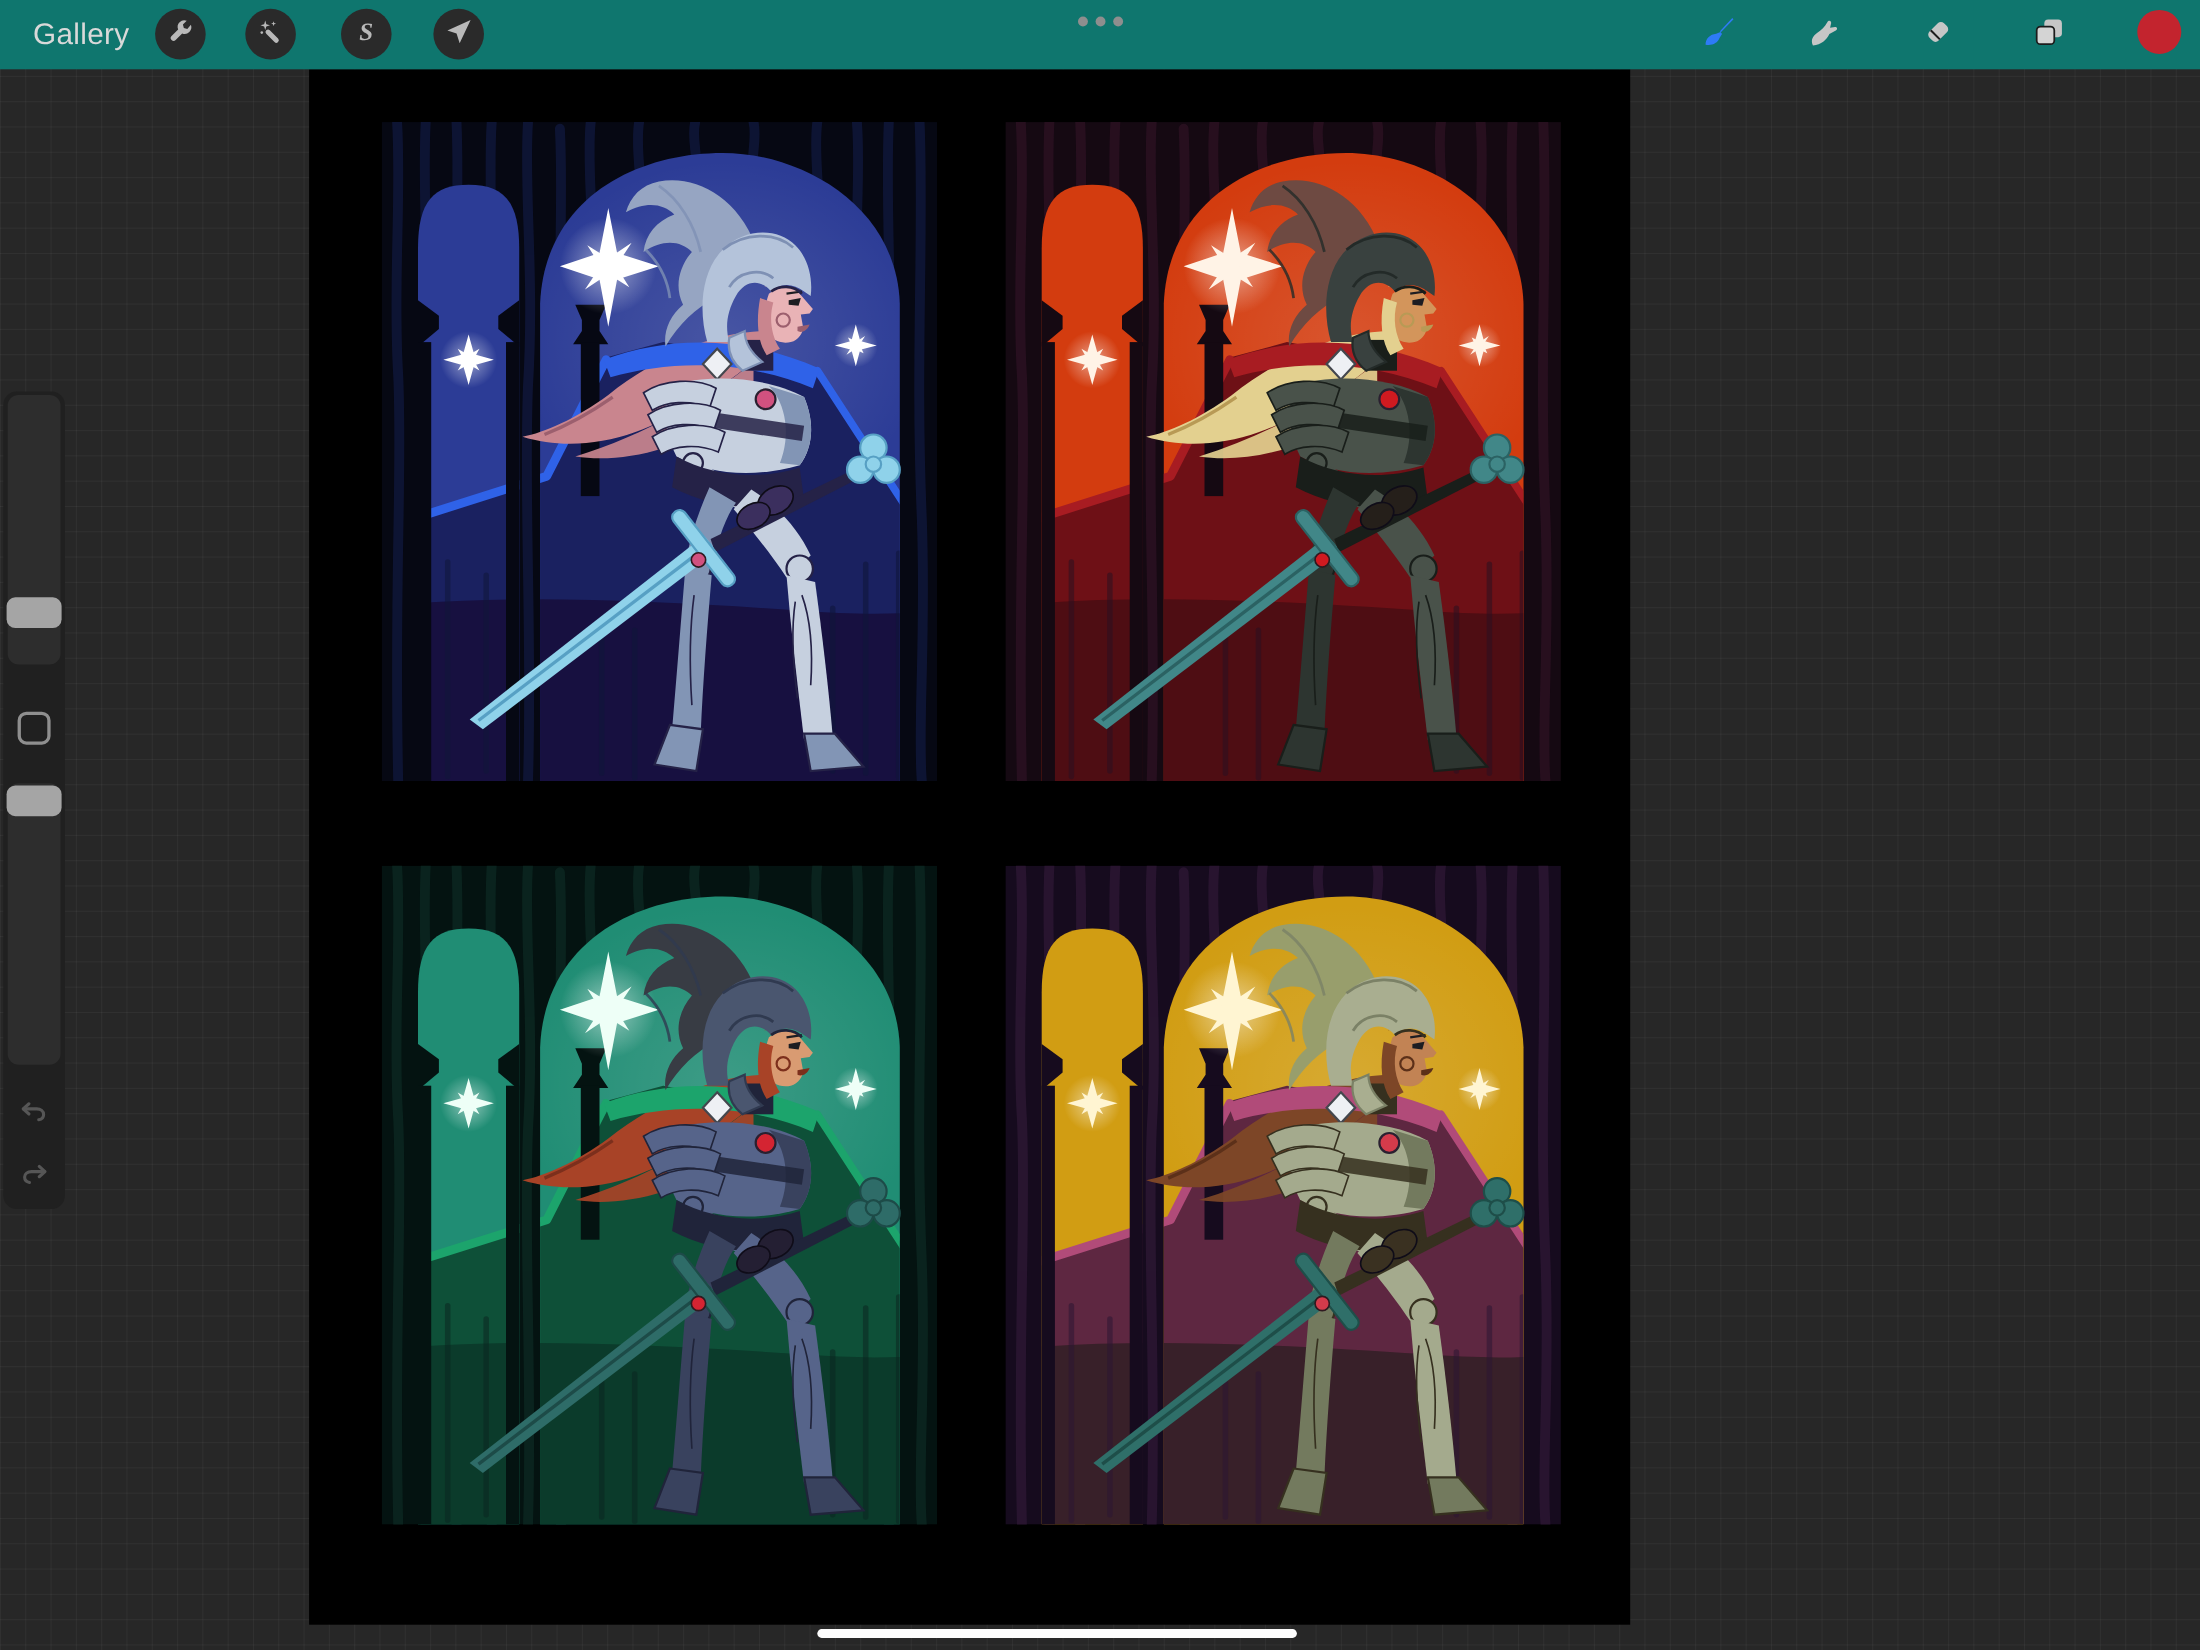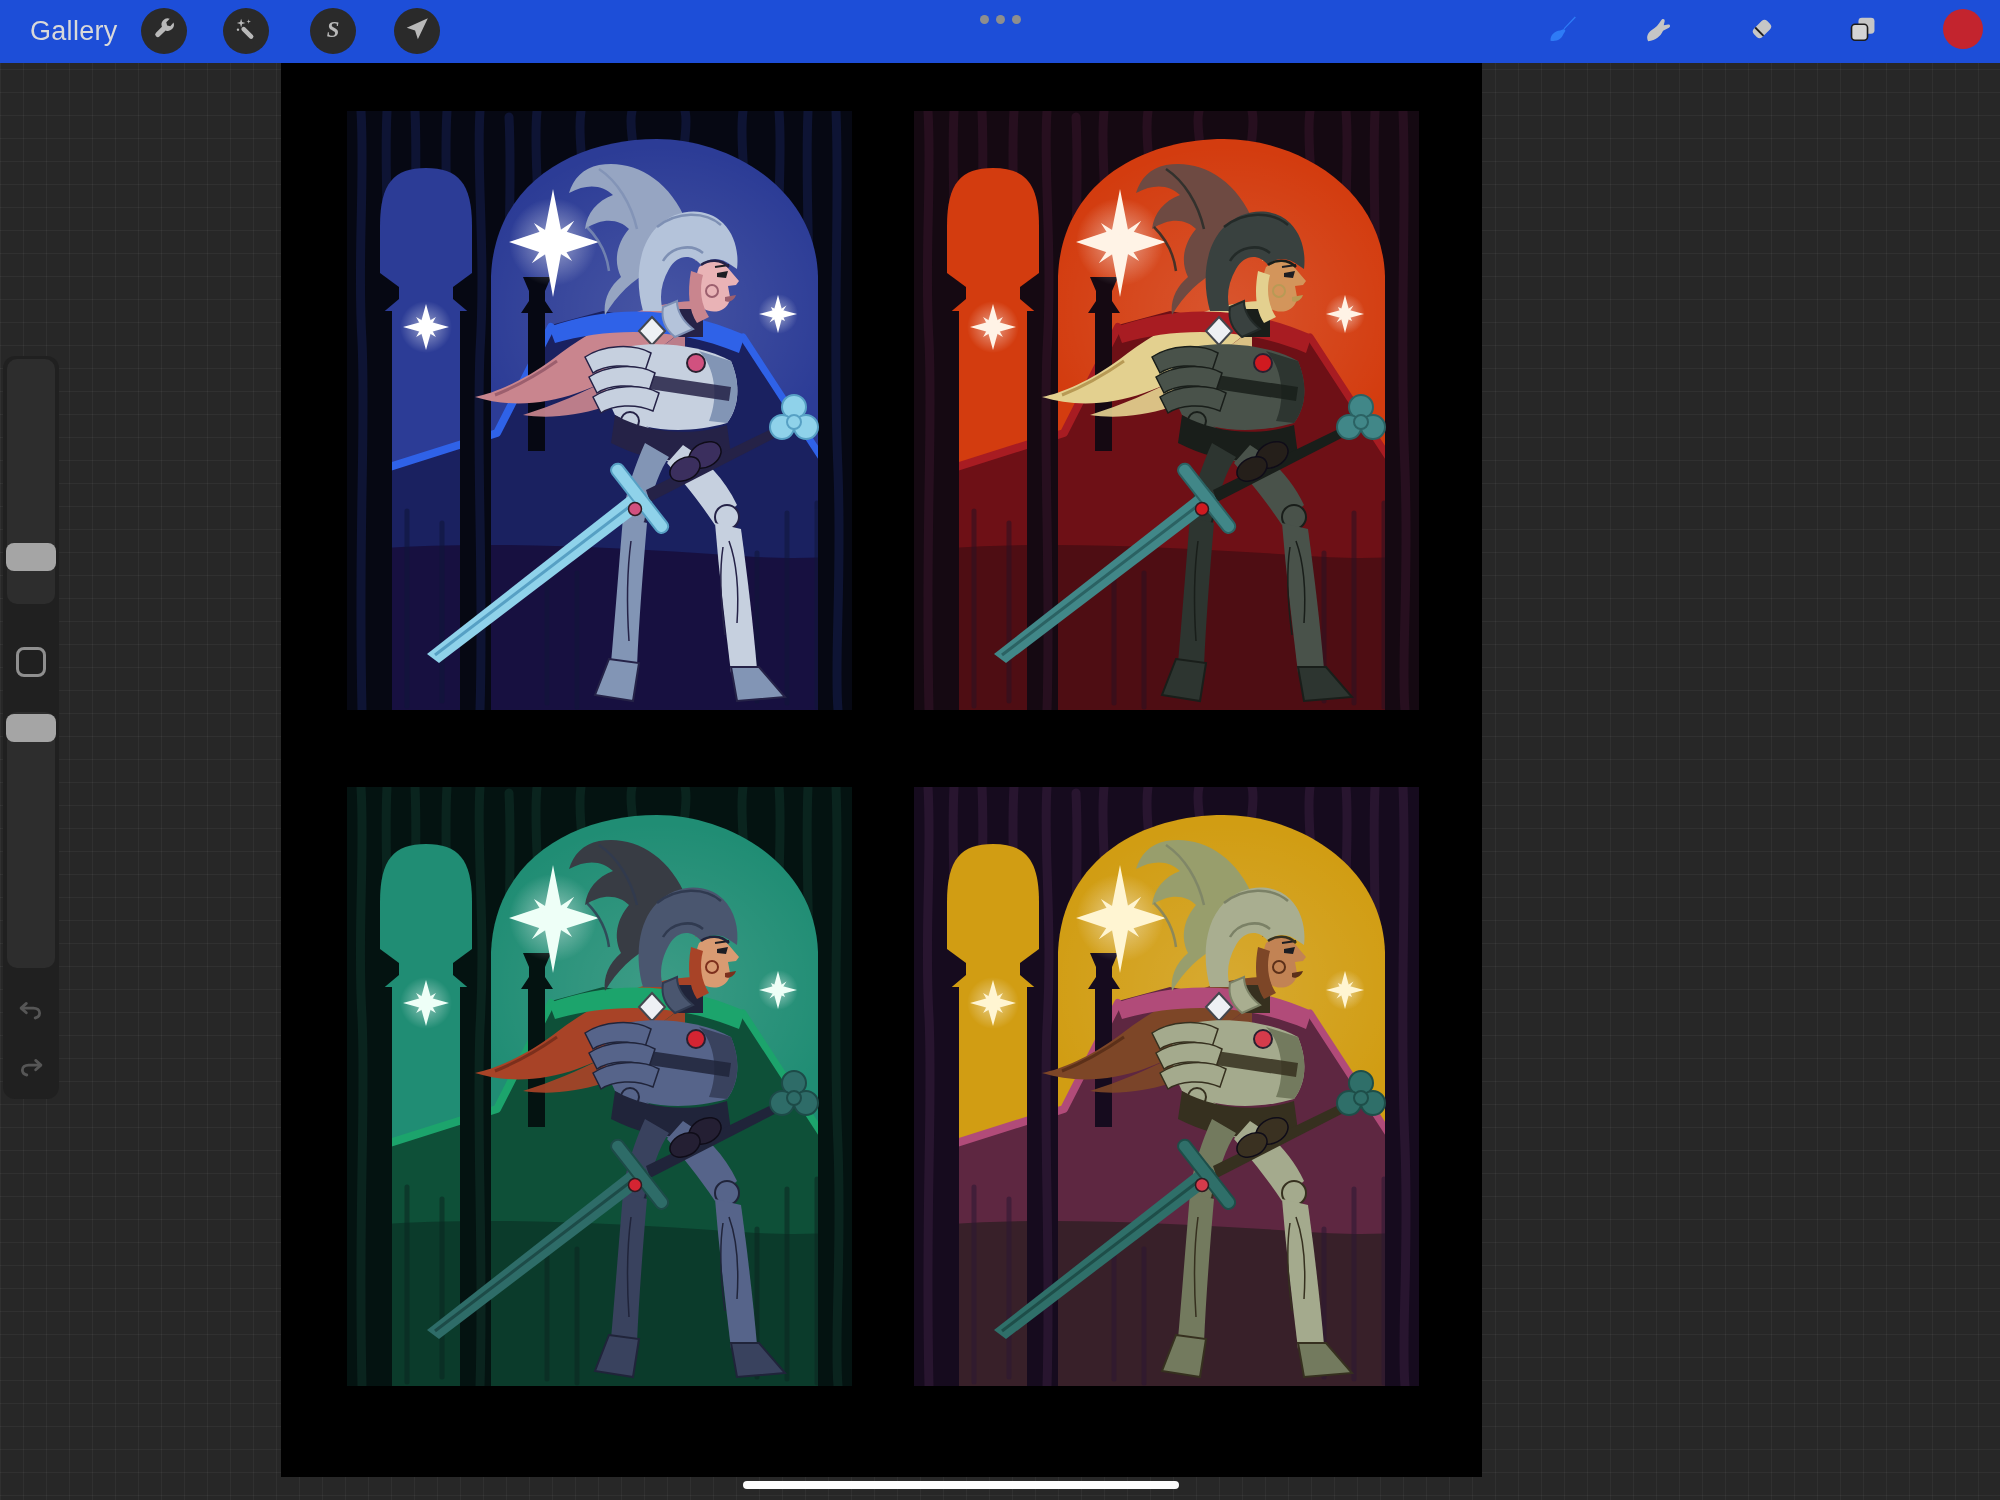--- a/index.html
+++ b/index.html
@@ -14,21 +14,21 @@
     position:absolute;inset:0;
     background-color:#272727;
     background-image:
       linear-gradient(rgba(255,255,255,.045) 1px, transparent 1px),
       linear-gradient(90deg, rgba(255,255,255,.045) 1px, transparent 1px);
     background-size:23px 23px;
   }
   
   .topbar{
     position:absolute;left:0;top:0;width:2000px;height:63px;
-    background:#1d4ed8;z-index:40;
+    background:#0f766e;z-index:40;
   }
   .gallery-label{
     position:absolute;left:30px;top:0;height:63px;display:flex;align-items:center;
     color:#d9d9d9;font-size:27px;letter-spacing:.3px;cursor:default;
   }
   .tb-circle{
     position:absolute;top:8px;width:46px;height:46px;border-radius:50%;
     background:#2a2a2a;display:flex;align-items:center;justify-content:center;
   }
   .tb-circle svg{width:26px;height:26px;}

